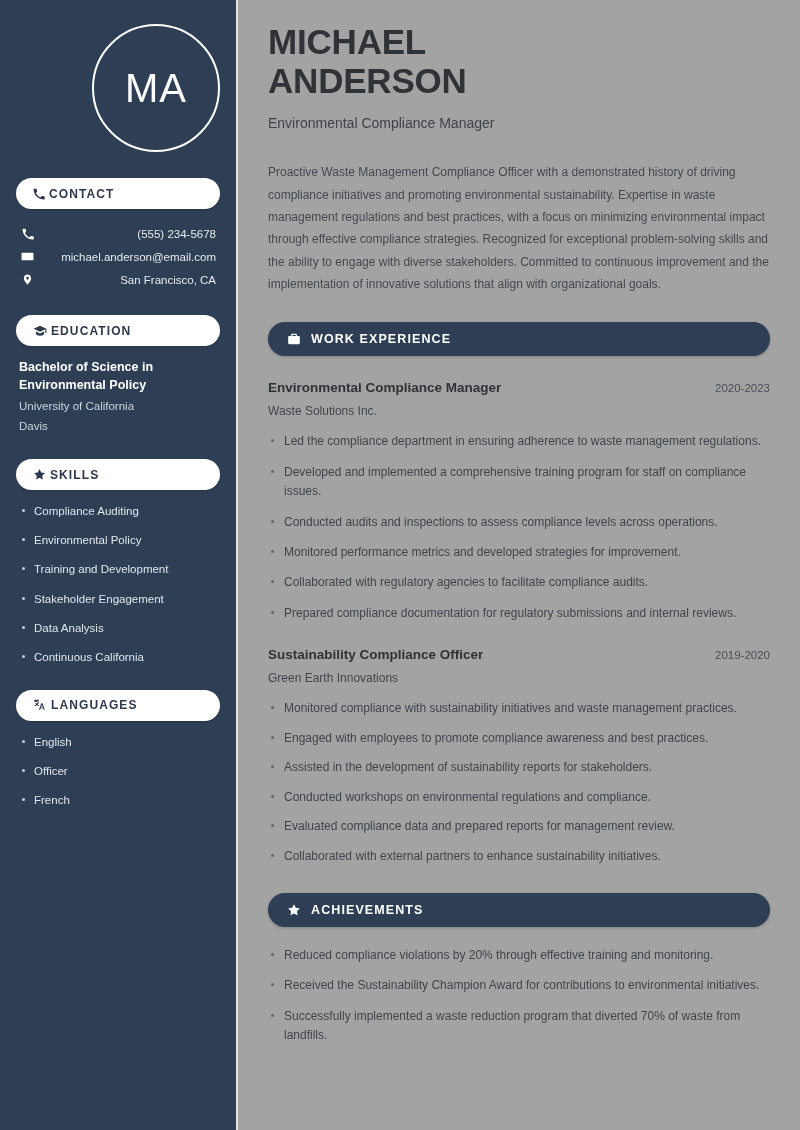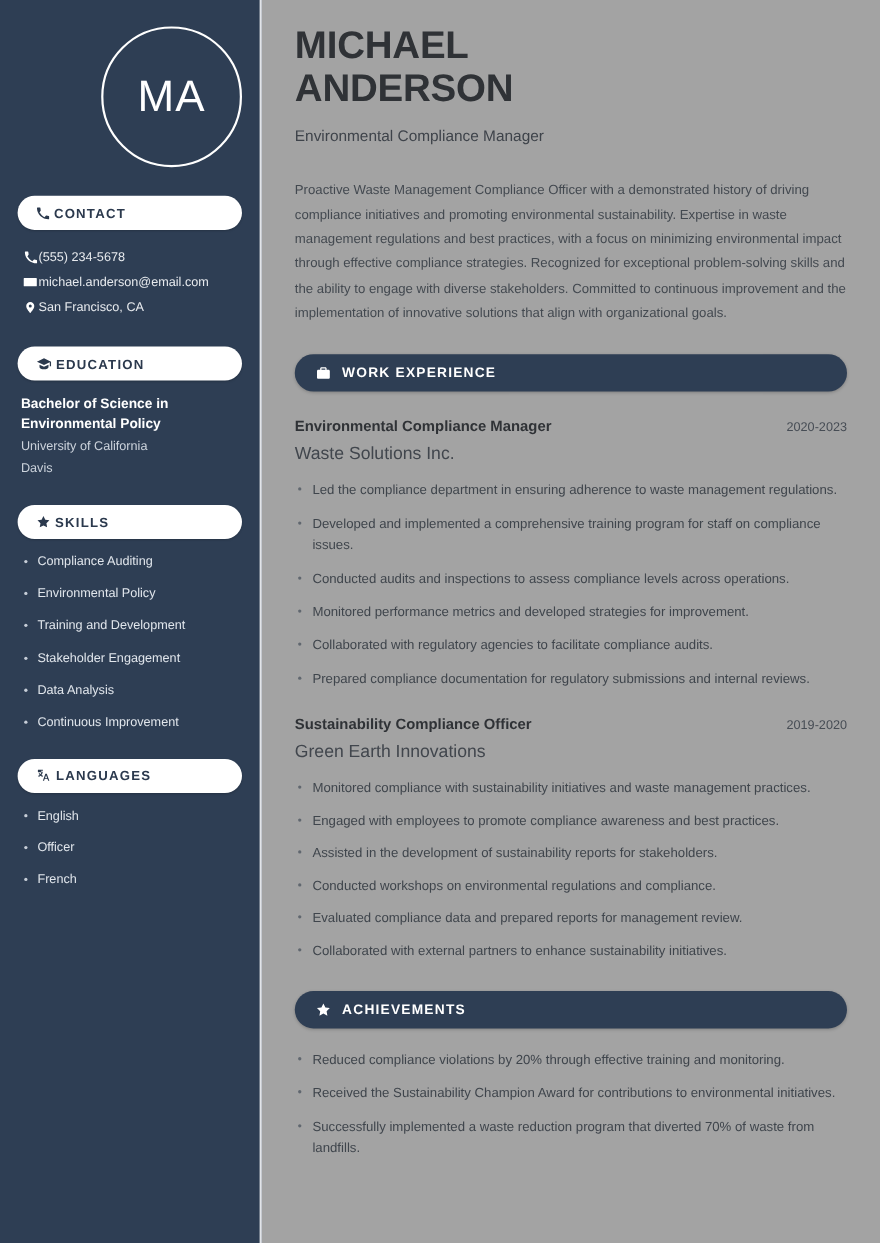--- a/index.html
+++ b/index.html
@@ -67,20 +67,21 @@
   .pill .ico { display: flex; align-items: center; }
   .pill .ico svg { display: block; }
 
   .contact-list { margin-top: 14px; }
   .contact-row {
     display: flex;
     align-items: center;
     padding: 5px 4px;
     font-size: 11.5px;
     color: #e7eaee;
+    justify-content: space-between;
   }
   .contact-row .ico {
     width: 15px; display: flex; justify-content: center; align-items: center;
   }
   .contact-row .ico svg { display: block; fill: #ffffff; }
 
   .block { margin-top: 24px; }
 
   .edu-entry { margin-top: 13px; padding: 0 3px; }
   .edu-degree {
@@ -171,21 +172,21 @@
     font-size: 13.5px;
     font-weight: bold;
     color: #2f3236;
   }
   .job-dates {
     font-size: 11.5px;
     color: #474d55;
     white-space: nowrap;
   }
   .job-company {
-    font-size: 16px;
+    font-size: 12px;
     color: #41464d;
     margin-top: 9px;
   }
 
   .bullets { list-style: none; margin-top: 14px; padding: 0; }
   .bullets li {
     position: relative;
     padding-left: 16px;
     font-size: 12px;
     color: #3f454c;
@@ -274,21 +275,21 @@
             </svg>
         </span>
         <span>SKILLS</span>
       </div>
       <ul class="side-list">
         <li>Compliance Auditing</li>
         <li>Environmental Policy</li>
         <li>Training and Development</li>
         <li>Stakeholder Engagement</li>
         <li>Data Analysis</li>
-        <li>Continuous Improvement</li>
+        <li>Continuous California</li>
       </ul>
     </div>
 
     <div class="block">
       <div class="pill">
         <span class="ico">
           <svg width="14" height="14" viewBox="0 0 24 24" fill="#2b394d">
               <path d="M2.5 3h7.8v1.7H7.6v1.6h2.6c-.2 2-1 3.6-2.2 4.8.8.6 1.7 1.1 2.6 1.4l-.7 1.6c-1.2-.4-2.3-1-3.2-1.9-.9.8-2 1.5-3.2 1.9l-.7-1.6c1-.3 1.8-.8 2.6-1.4-.7-.7-1.3-1.6-1.7-2.6h1.8c.3.6.6 1.1 1 1.5.8-.8 1.3-1.8 1.5-3.1H2.5V3zm11.6 6.2h2.3l3.9 11h-1.9l-.9-2.6h-4.5l-.9 2.6h-1.9l3.9-11zm1.1 2.3l-1.6 4.6h3.3l-1.7-4.6z"></path>
             </svg>
         </span>

